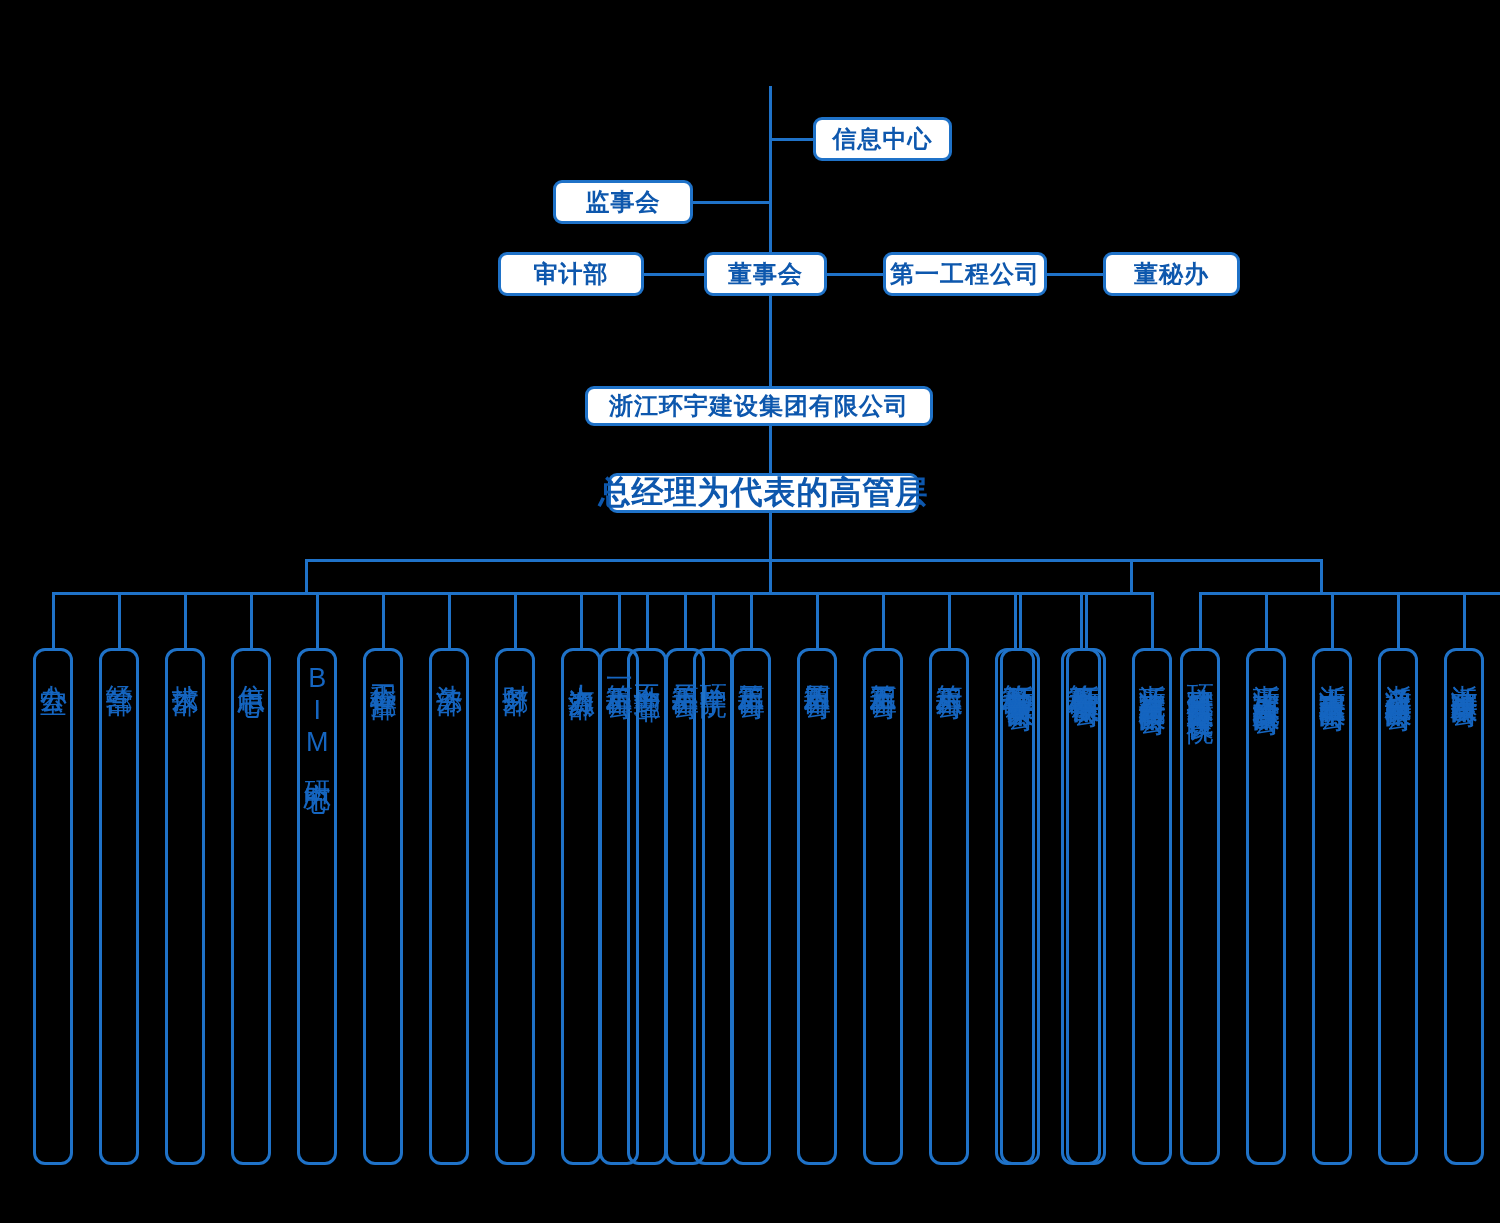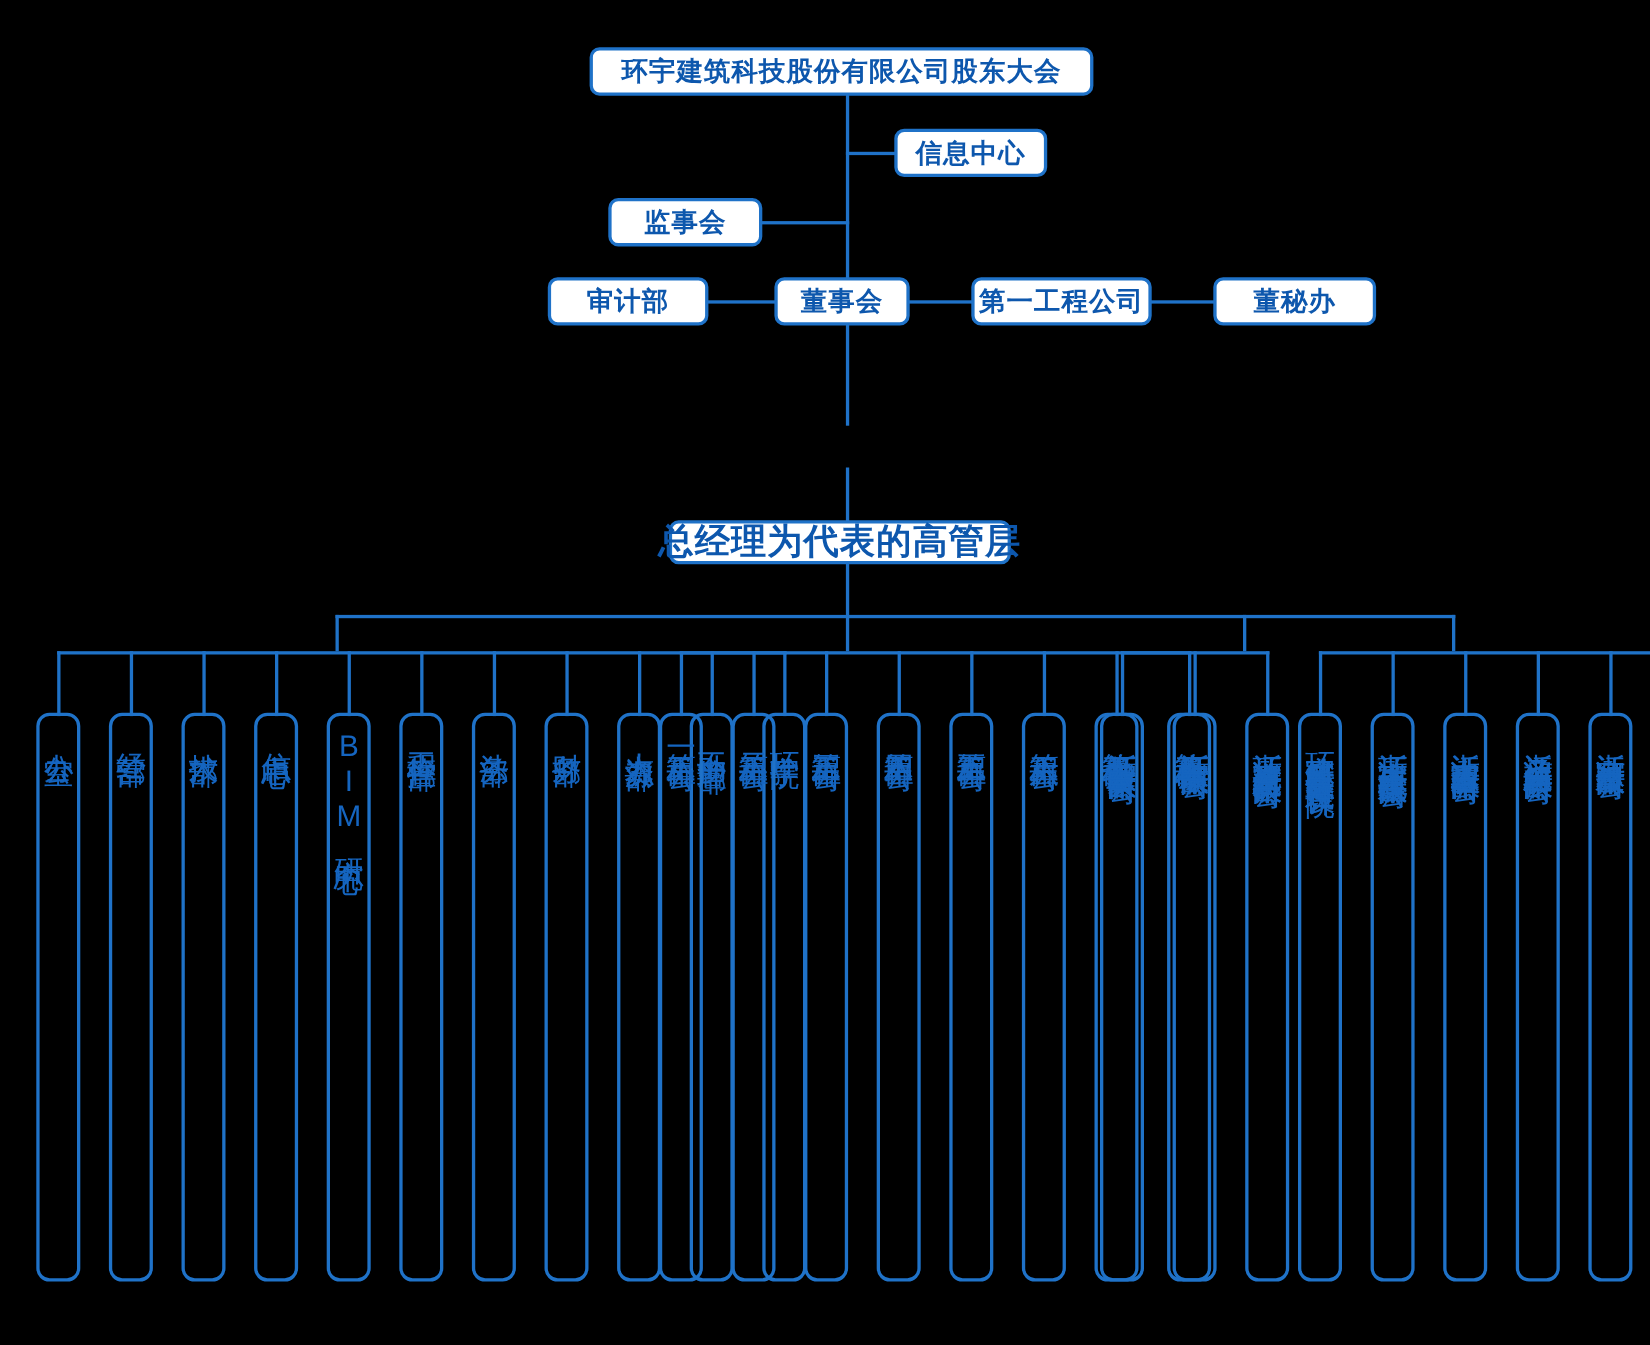--- a/index.html
+++ b/index.html
@@ -117,23 +117,20 @@
       <div class="line v" style="left: 1085px; top: 592px; height: 59px;"></div>
       <div class="line v" style="left: 1151px; top: 592px; height: 59px;"></div>
       <div class="line h" style="left: 1199px; top: 592px; width: 333px;"></div>
       <div class="line v" style="left: 1199px; top: 592px; height: 59px;"></div>
       <div class="line v" style="left: 1265px; top: 592px; height: 59px;"></div>
       <div class="line v" style="left: 1331px; top: 592px; height: 59px;"></div>
       <div class="line v" style="left: 1397px; top: 592px; height: 59px;"></div>
       <div class="line v" style="left: 1463px; top: 592px; height: 59px;"></div>
     </div>
 
-  <div class="hbox" style="left:536px;top:43px;width:458px;height:44px;font-size:24px;">
-    <span>环宇建筑科技股份有限公司股东大会</span>
-  </div>
 
   <div class="hbox" style="left:813px;top:117px;width:139px;height:44px;font-size:24px;">
     <span>信息中心</span>
   </div>
 
   <div class="hbox" style="left:553px;top:180px;width:140px;height:44px;font-size:24px;">
     <span>监事会</span>
   </div>
 
   <div class="hbox" style="left:498px;top:252px;width:146px;height:44px;font-size:24px;">
@@ -141,24 +138,27 @@
   </div>
 
   <div class="hbox" style="left:704px;top:252px;width:123px;height:44px;font-size:24px;">
     <span>董事会</span>
   </div>
 
   <div class="hbox" style="left:883px;top:252px;width:164px;height:44px;font-size:24px;">
     <span>第一工程公司</span>
   </div>
 
-  <div class="hbox" style="left:1103px;top:252px;width:148px;height:44px;font-size:24px;font-family:Liberation Serif, serif;">
+  <div class="hbox" style="left:1103px;top:252px;width:137px;height:44px;font-size:24px;font-family:Liberation Serif, serif;">
     <span>董秘办</span>
   </div>
 
+  <div class="hbox" style="left:585px;top:386px;width:348px;height:40px;font-size:24px;">
+    <span>浙江环宇建设集团有限公司</span>
+  </div>
 
   <div class="hbox" style="left:608px;top:473px;width:311px;height:40px;font-size:32px;">
     <span>总经理为代表的高管层</span>
   </div>
 
   <div id="leaves">
       <div class="vbox" style="left: 33px; top: 648px; width: 40px; height: 517px;">
         <span class="vtext">办公室</span>
       </div>
       <div class="vbox" style="left: 99px; top: 648px; width: 40px; height: 517px;">

